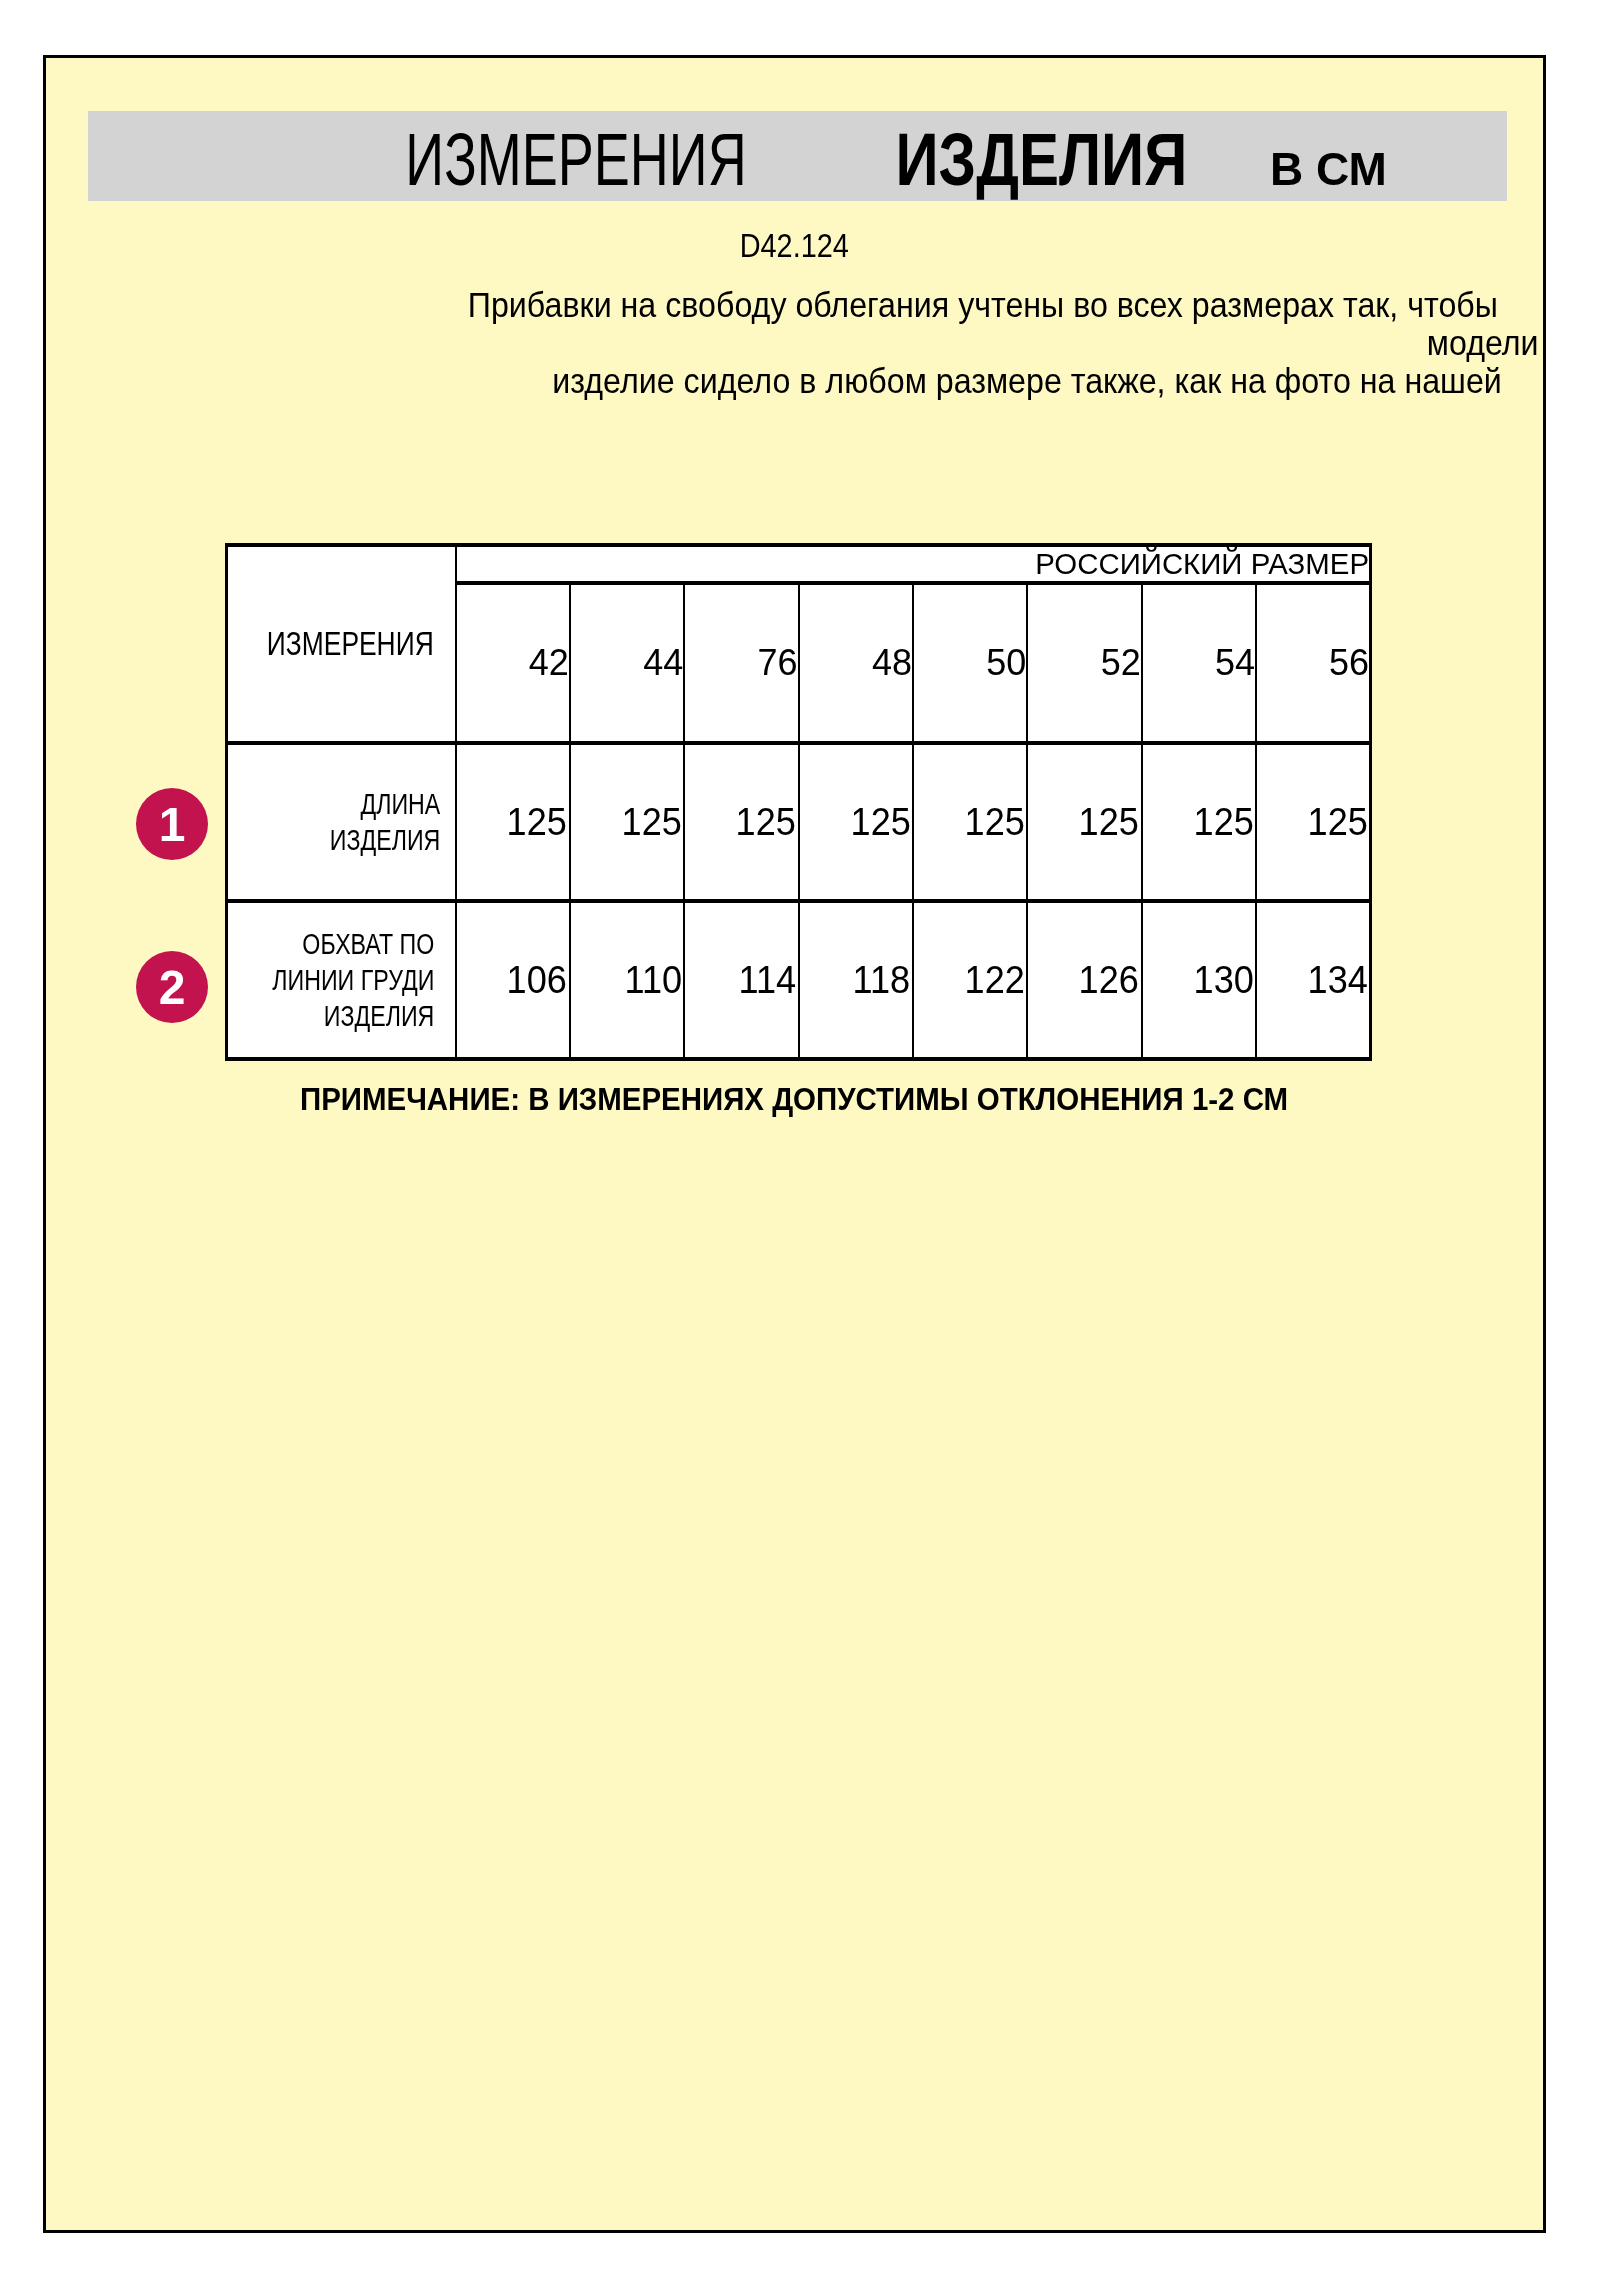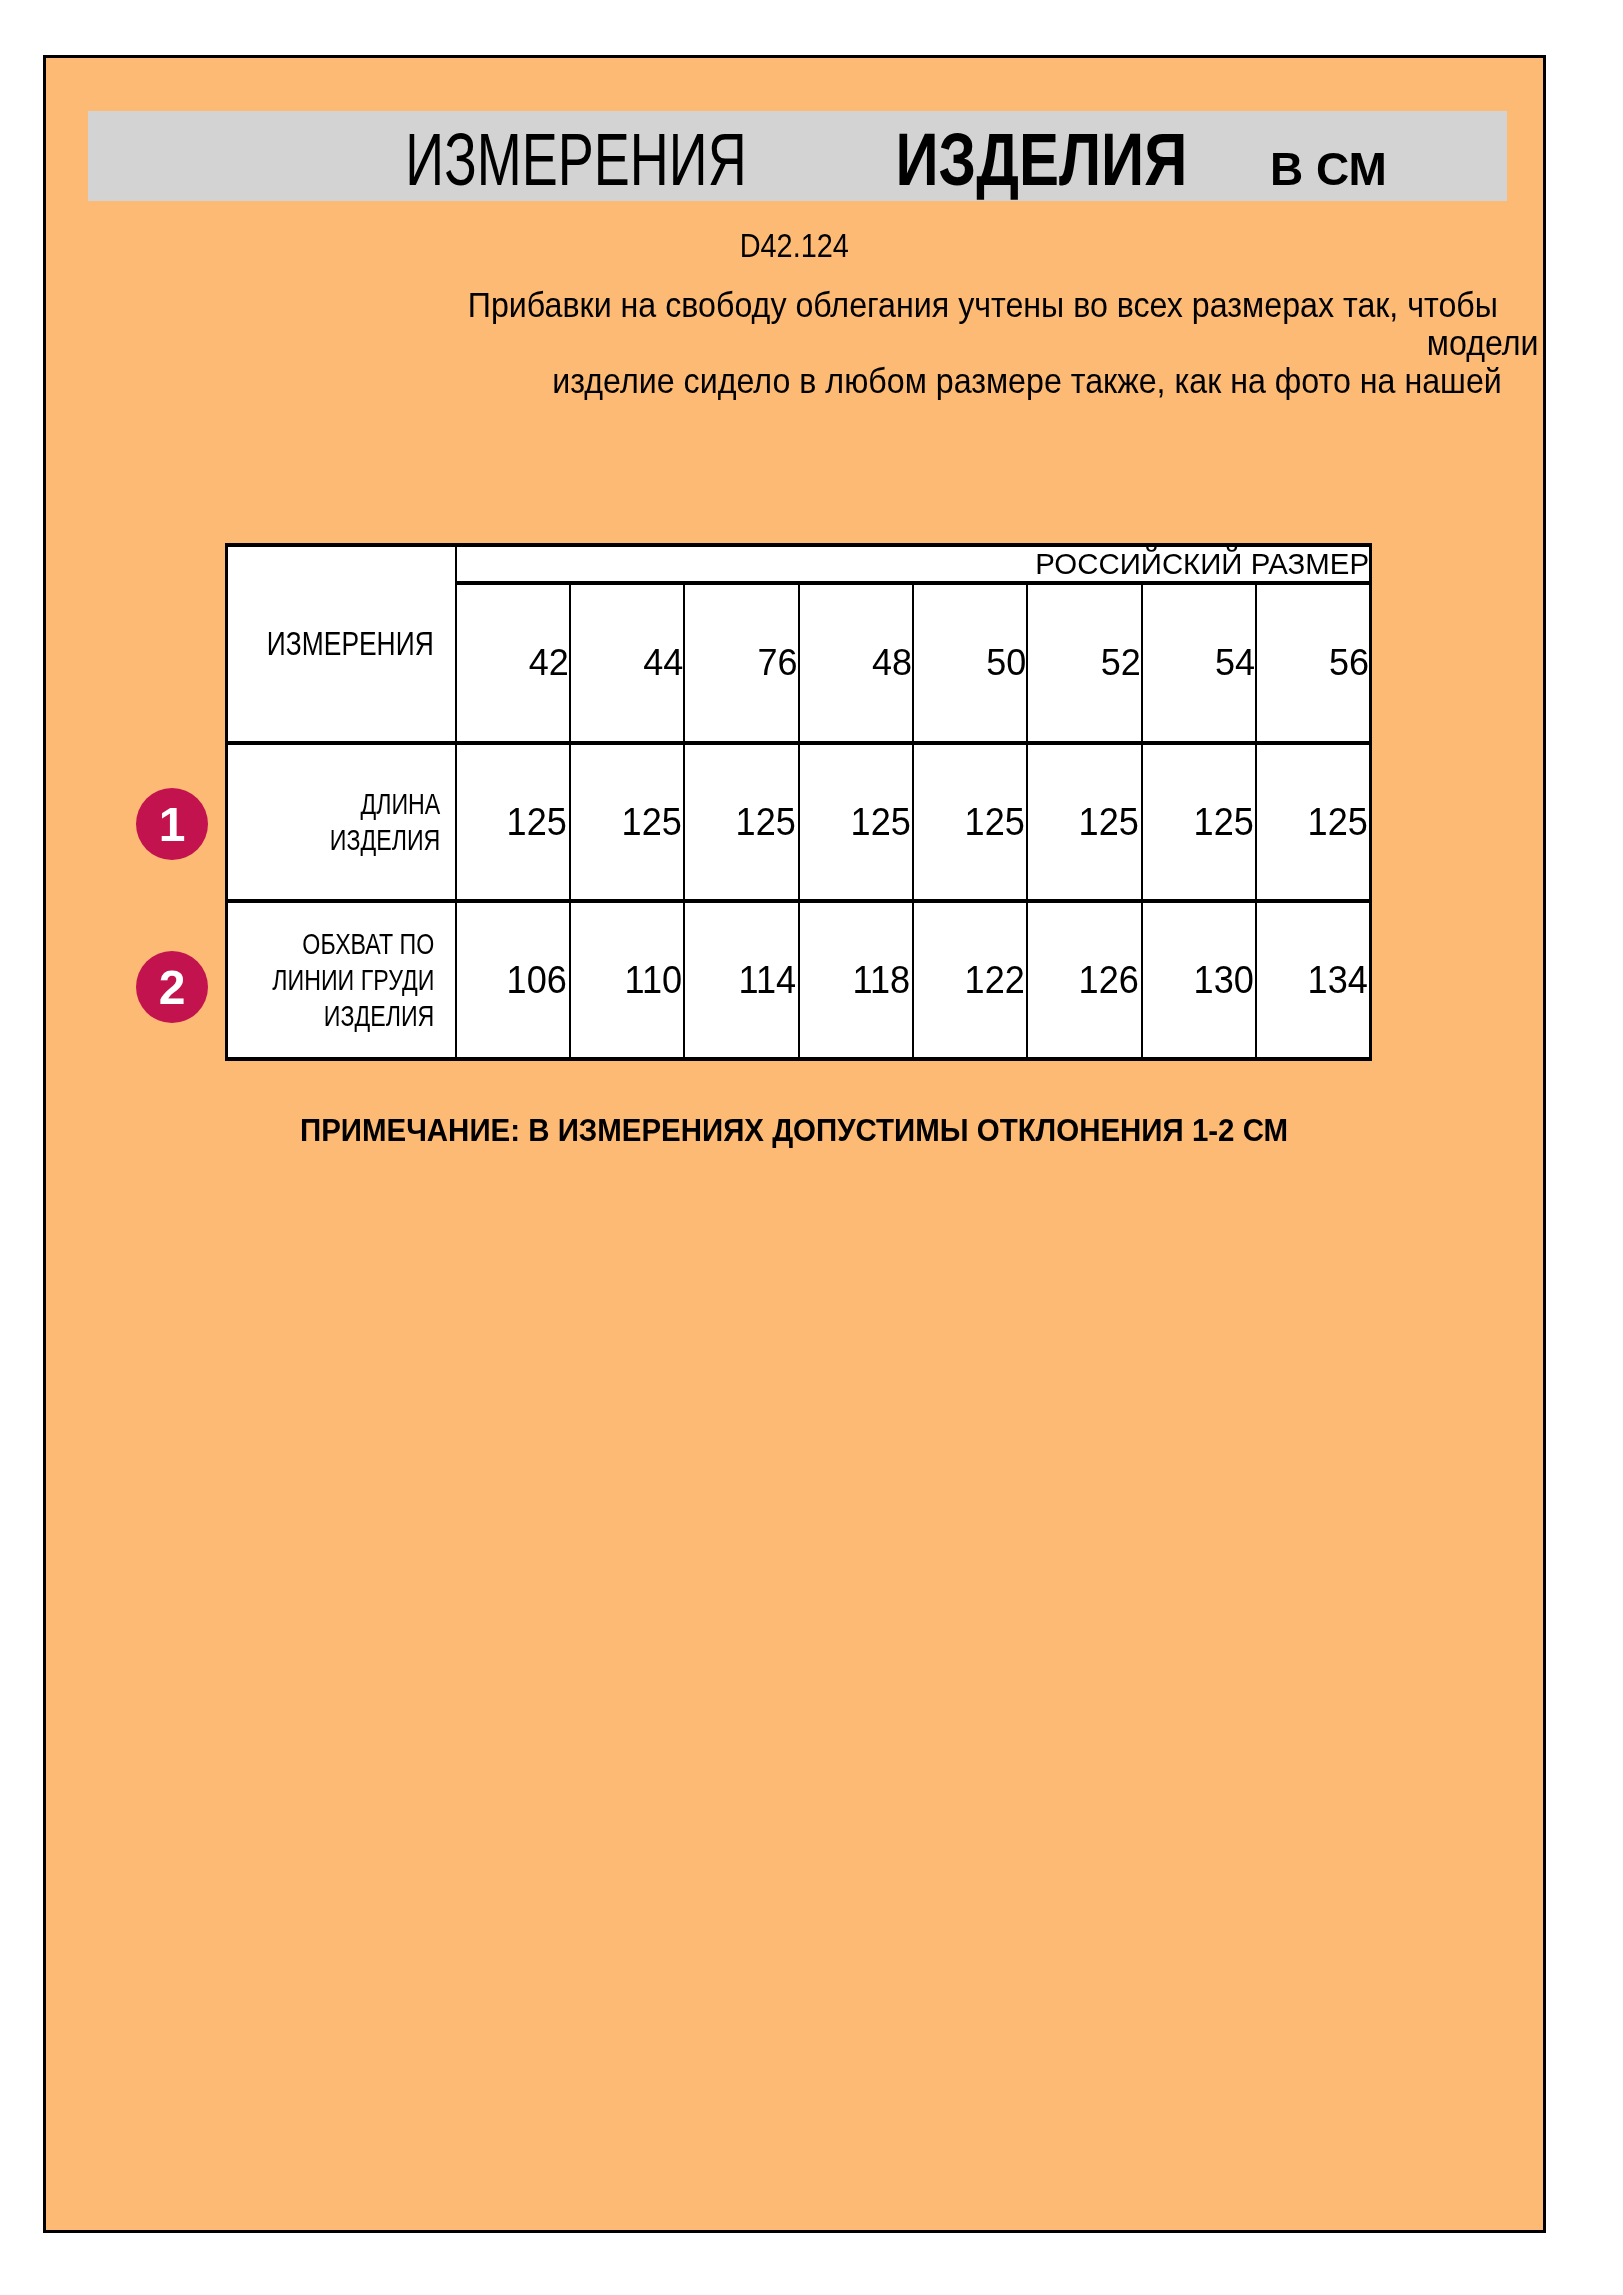--- a/index.html
+++ b/index.html
@@ -12,21 +12,21 @@
   body {
     width: 1623px; height: 2295px;
     position: relative; overflow: hidden;
     font-family: "Liberation Sans", sans-serif;
     color: #000;
   }
   .page-frame {
     position: absolute; left: 43px; top: 55px;
     width: 1503px; height: 2178px;
     border: 3.3px solid var(--border-color);
-    background: #fdba74;
+    background: #fef9c3;
   }
   
   .title-band {
     position: absolute; left: 42px; top: 53px;
     width: 1419px; height: 90px;
     background: var(--band-bg);
     display: flex; align-items: baseline; justify-content: center;
     gap: 46px; padding-left: 131px; padding-top: 5.2px;
   }
   .band-word1 { font-size: 75px; font-weight: 400; display: inline-block; transform: scaleX(.72); white-space: nowrap; }
@@ -68,21 +68,21 @@
   .marker {
     position: absolute; left: 90px; width: 72px; height: 72px;
     background: var(--marker-bg); border-radius: 50%;
     display: flex; align-items: center; justify-content: center;
     color: #fff; font-size: 48px; font-weight: 700;
   }
   .marker-1 { top: 730px; }
   .marker-2 { top: 893px; }
   
   .note {
-    position: absolute; top: 1055px; left: 0; width: 100%;
+    position: absolute; top: 1024px; left: 0; width: 100%;
     text-align: center; font-size: 31px; font-weight: 700;
   }
   .note span { display: inline-block; transform: scaleX(.95); white-space: nowrap; }
 </style>
 </head>
 <body>
 
 <div class="page-frame">
 
   <div class="title-band">

